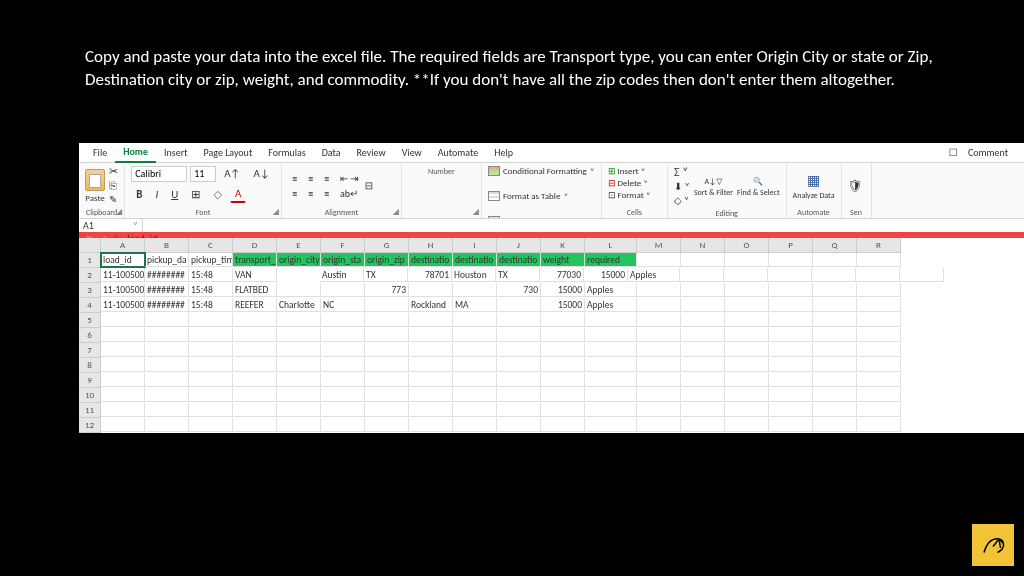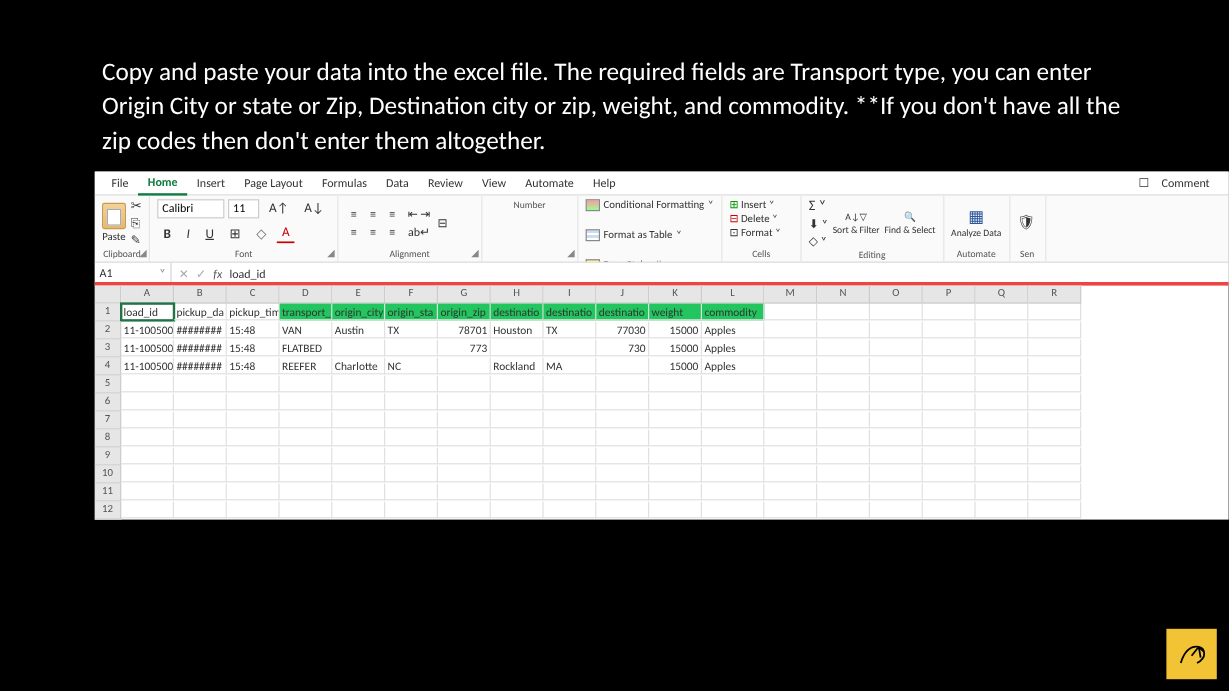--- a/index.html
+++ b/index.html
@@ -1,17 +1,17 @@
 <!DOCTYPE html>
 <html><head>
 <meta charset="utf-8">
 <style>
 * { margin:0; padding:0; box-sizing:border-box; font-family:"Segoe UI",Calibri,sans-serif; }
 body { background:#000; width:1024px; height:576px; position:relative; overflow:hidden; }
-.slide-text { position:absolute; top:46px; left:85px; right:85px; color:#fff; font-size:21px; line-height:1.35; }
+.slide-text { position:absolute; top:46px; left:85px; right:85px; color:#fff; font-size:17px; line-height:1.35; }
 .excel { position:absolute; top:143px; left:79px; right:0; background:#fff; font-size:10px; color:#333; }
 .tabs { display:flex; align-items:center; height:20px; padding:0 6px; background:#fff; border-bottom:1px solid #d4d4d4; }
 .tabs span { padding:3px 8px; cursor:pointer; font-size:10px; }
 .tabs .active { color:#107c41; border-bottom:2px solid #107c41; font-weight:600; }
 .tabs .spacer { flex:1; }
 .tabs .comment { padding-right:2px; }
 .ribbon { display:flex; height:56px; border-bottom:1px solid #d4d4d4; background:#fafafa; overflow:hidden; }
 .group { border-right:1px solid #e5e5e5; padding:2px 6px 1px 6px; display:flex; flex-direction:column; justify-content:space-between; position:relative; }
 .group-body { flex:1; display:flex; align-items:center; gap:4px; }
 .group-label { text-align:center; font-size:8px; color:#555; padding-top:1px; }
@@ -24,21 +24,21 @@
 .font-name { border:1px solid #ccc; width:56px; height:16px; padding:0 3px; font-size:10px; background:#fff; }
 .font-size { border:1px solid #ccc; width:26px; height:16px; padding:0 3px; font-size:10px; background:#fff; }
 .btn { padding:1px 4px; border:1px solid transparent; border-radius:2px; font-size:11px; }
 .align-grid { display:grid; grid-template-columns:repeat(3,14px); gap:2px; }
 .align-grid span,.align-extra span { font-size:10px; text-align:center; }
 .style-item { display:flex; align-items:center; gap:3px; font-size:9px; white-space:nowrap; }
 .style-icon { width:12px; height:10px; border:1px solid #888; display:inline-block; }
 .cell-btn { font-size:9px; display:flex; align-items:center; gap:2px; }
 .sigma { font-size:12px; }
 .dlg-launch { position:absolute; right:2px; bottom:2px; font-size:8px; color:#888; }
-.namebox-row { display:flex; align-items:flex-end; height:19px; border-bottom:3px solid #ef4444; background:#fff; font-size:10px; }
+.namebox-row { display:flex; align-items:flex-start; height:19px; border-bottom:6px solid #ef4444; background:#fff; font-size:10px;flex-direction:column; }
 .namebox { width:64px; border-right:1px solid #d4d4d4; padding:0 4px; height:100%; display:flex; align-items:center; }
 .fx-area { display:flex; align-items:center; gap:6px; padding:0 6px; }
 .fx { font-style:italic; color:#555; }
 .grid { font-size:9.5px; }
 .colhdrs,.row { display:flex; }
 .rownum,.corner { width:22px; min-width:22px; background:#e6e6e6; border-right:1px solid #ccc; border-bottom:1px solid #ccc; text-align:center; font-size:9px; line-height:14px; color:#555; }
 .corner { background:#e6e6e6; }
 .colhdr { background:#e6e6e6; border-right:1px solid #ccc; border-bottom:1px solid #ccc; text-align:center; font-size:9px; line-height:14px; color:#555; }
 .cell { border-right:1px solid #e0e0e0; border-bottom:1px solid #e0e0e0; height:14px; line-height:14px; padding:0 2px; overflow:hidden; white-space:nowrap; font-size:9.5px; }
 .hl { background:#22c55e; }
@@ -231,35 +231,35 @@
         <div class="cell" style="width:44px;">pickup_da</div>
         <div class="cell" style="width:44px;">pickup_tim</div>
         <div class="cell hl" style="width:44px;">transport_</div>
         <div class="cell hl" style="width:44px;">origin_city</div>
         <div class="cell hl" style="width:44px;">origin_sta</div>
         <div class="cell hl" style="width:44px;">origin_zip</div>
         <div class="cell hl" style="width:44px;">destinatio</div>
         <div class="cell hl" style="width:44px;">destinatio</div>
         <div class="cell hl" style="width:44px;">destinatio</div>
         <div class="cell hl" style="width:44px;">weight</div>
-        <div class="cell hl" style="width:52px;">commodity</div>
+        <div class="cell hl" style="width:52px;">required</div>
         <div class="cell" style="width:44px;"></div>
         <div class="cell" style="width:44px;"></div>
         <div class="cell" style="width:44px;"></div>
         <div class="cell" style="width:44px;"></div>
         <div class="cell" style="width:44px;"></div>
         <div class="cell" style="width:44px;"></div>
       </div>
       <div class="row">
         <div class="rownum">2</div>
         <div class="cell" style="width:44px;">11-100500</div>
         <div class="cell" style="width:44px;">########</div>
         <div class="cell" style="width:44px;">15:48</div>
         <div class="cell" style="width:44px;">VAN</div>
-        <div class="cell" style="width:44px;">Austin</div>
+        <div class="cell" style="width:44px;margin-left:43px;">Austin</div>
         <div class="cell" style="width:44px;">TX</div>
         <div class="cell" style="width:44px;text-align:right;">78701</div>
         <div class="cell" style="width:44px;">Houston</div>
         <div class="cell" style="width:44px;">TX</div>
         <div class="cell" style="width:44px;text-align:right;">77030</div>
         <div class="cell" style="width:44px;text-align:right;">15000</div>
         <div class="cell" style="width:52px;">Apples</div>
         <div class="cell" style="width:44px;"></div>
         <div class="cell" style="width:44px;"></div>
         <div class="cell" style="width:44px;"></div>

